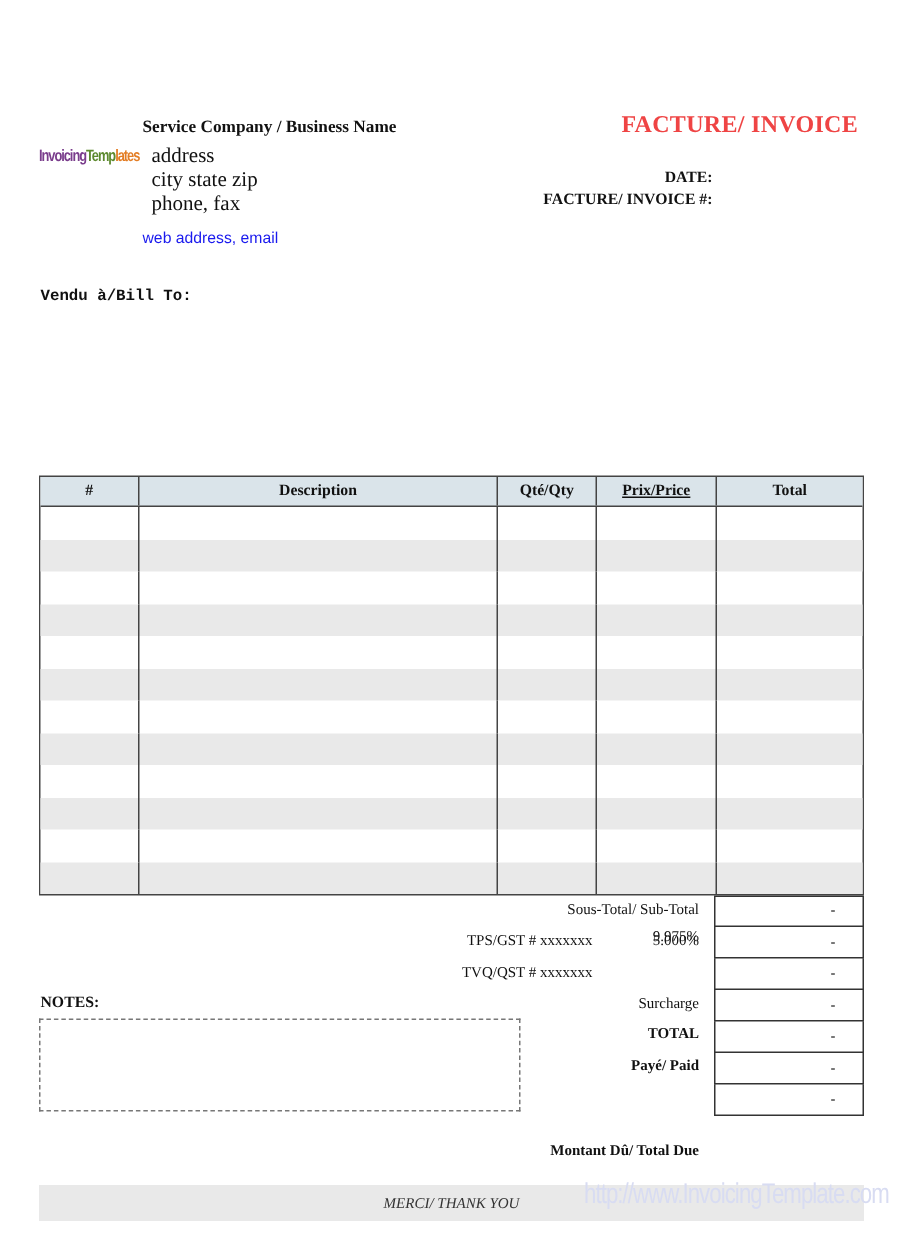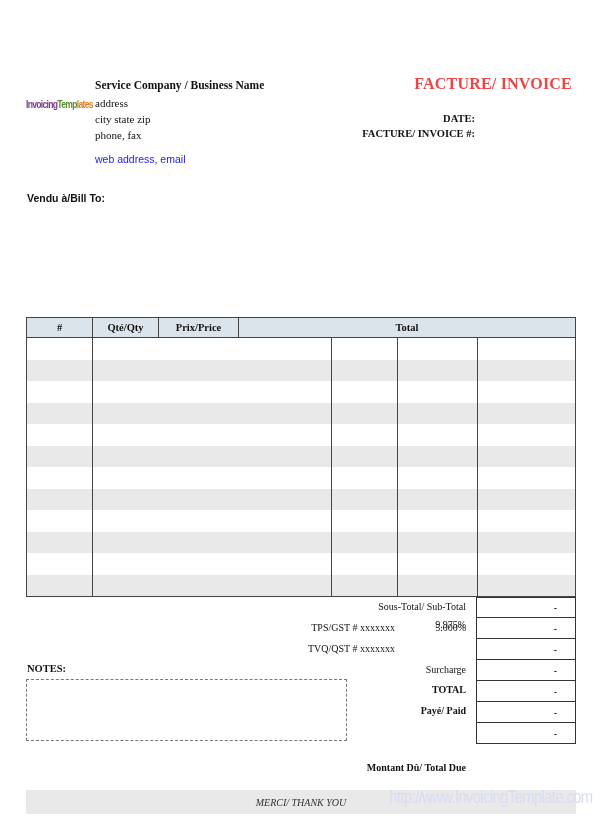--- a/index.html
+++ b/index.html
@@ -6,36 +6,36 @@
     html, body { width: 601px; height: 837px; background: #ffffff; overflow: hidden; }
     body { position: relative; font-family: "DejaVu Serif", "Liberation Serif", serif; color: #111; }
     .abs { position: absolute; }
 
     .logo { left: 26px; top: 98px; font-family: "Liberation Sans", sans-serif; font-size: 11px; font-weight: bold; letter-spacing: -0.9px; transform: scaleX(0.78); transform-origin: left center; white-space: nowrap; }
     .logo .l1 { color: #7a3d8c; }
     .logo .l2 { color: #5d8a2f; }
     .logo .l3 { color: #e37d24; }
 
     .company-name { left: 95px; top: 79px; font-size: 11.5px; font-weight: bold; font-family: "Liberation Serif", serif; }
-    .company-line { left: 95px; font-size: 11px; font-family: "Liberation Serif", serif; }
+    .company-line { left: 101px; font-size: 14px; font-family: "Liberation Serif", serif; }
     .web-link { left: 95px; top: 153px; font-size: 10.5px; font-family: "Liberation Sans", sans-serif; color: #1a1aee; }
 
     .doc-title { right: 29px; top: 75px; font-size: 16px; font-weight: bold; color: #ef4444; font-family: "Liberation Serif", serif; letter-spacing: 0.2px; }
     .meta-label { font-size: 10.5px; font-weight: bold; font-family: "Liberation Serif", serif; text-align: right; width: 200px; }
 
-    .bill-to { left: 27px; top: 192px; font-size: 10.5px; font-weight: bold; font-family: Liberation Sans, sans-serif; }
+    .bill-to { left: 27px; top: 192px; font-size: 10.5px; font-weight: bold; font-family: Liberation Mono, monospace; }
 
     
     .items { left: 26px; top: 317px; width: 550px; border: 1px solid #444; }
     .items .hdr { display: flex; height: 20px; background: #dae4ea; border-bottom: 1px solid #444; }
     .items .row { display: flex; height: 21.5px; }
     .items .row.alt { background: #e9e9e9; }
     .items .c { border-right: 1px solid #444; font-size: 10.5px; font-weight: bold; display: flex; align-items: center; justify-content: center; font-family: "Liberation Serif", serif; }
     .items .c:last-child { border-right: none; }
-    .w1 { width: 66px; } .w2 { width: 239px; } .w3 { width: 66px; } .w4 { width: 80px; } .w5 { flex: 1; }
+    .w1 { width: 66px; } .w2 { width: 239px; } .w3 { width: 66px; } .w4 { width: 80px; text-decoration: underline; } .w5 { flex: 1; }
 
     
     .tot-label { font-size: 10px; font-family: "Liberation Serif", serif; text-align: center; }
     .tot-label.b { font-weight: bold; }
     .tot-box { left: 476px; width: 100px; height: 21px; border: 1px solid #333; font-size: 10px; display: flex; align-items: center; justify-content: flex-end; padding-right: 18px; font-family: "Liberation Sans", sans-serif; }
     .tot-box.noborder-top { border-top: none; }
 
     .notes-label { left: 27px; top: 663px; font-size: 10.5px; font-weight: bold; font-family: "Liberation Serif", serif; }
     .notes-box { left: 26px; top: 679px; width: 321px; height: 62px; border: 1px dashed #777; }
 
@@ -57,20 +57,21 @@
 
 <div class="abs doc-title">FACTURE/ INVOICE</div>
 <div class="abs meta-label" style="left:275px; top:113px">DATE:</div>
 <div class="abs meta-label" style="left:275px; top:128px">FACTURE/ INVOICE #:</div>
 
 <div class="abs bill-to">Vendu à/Bill To:</div>
 
 <div class="abs items">
   <div class="hdr">
     <div class="c w1">#</div>
+    <div class="c w2">Description</div>
     <div class="c w3">Qté/Qty</div>
     <div class="c w4">Prix/Price</div>
     <div class="c w5">Total</div>
   </div>
   <div id="rows">
       <div class="row">
         <div class="c w1"></div>
         <div class="c w2"></div>
         <div class="c w3"></div>
         <div class="c w4"></div>

